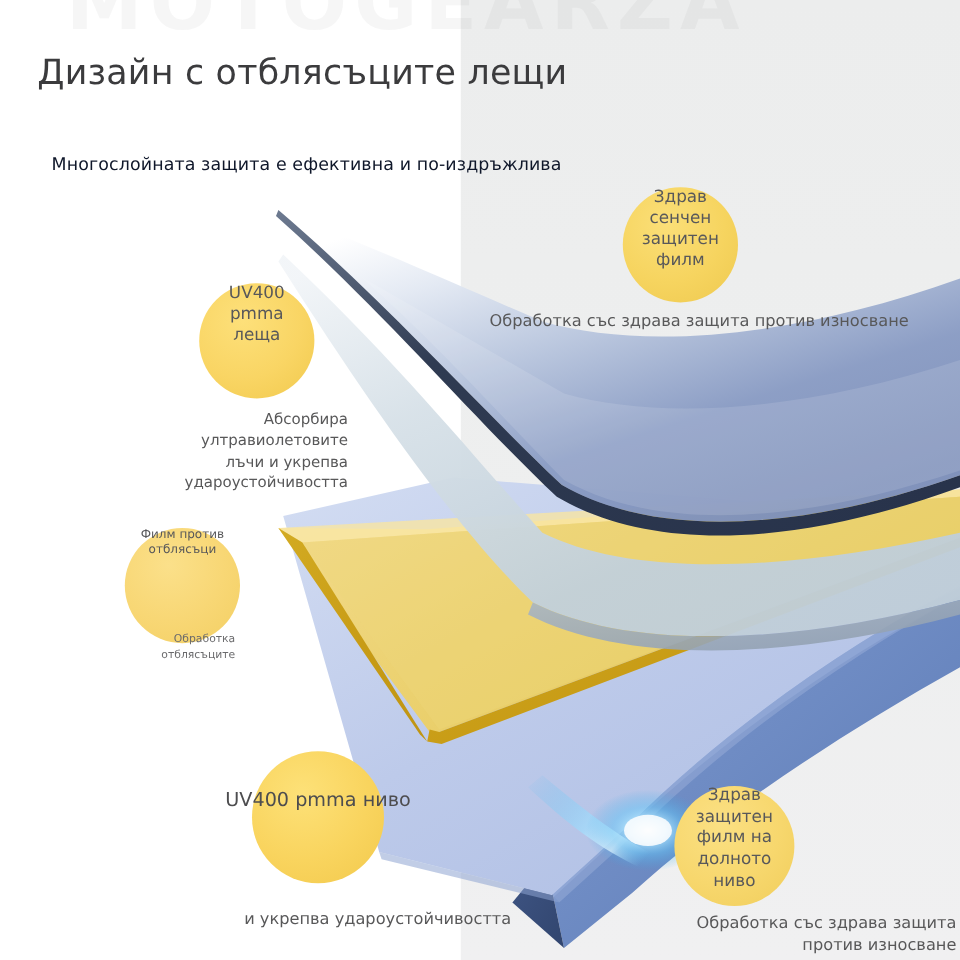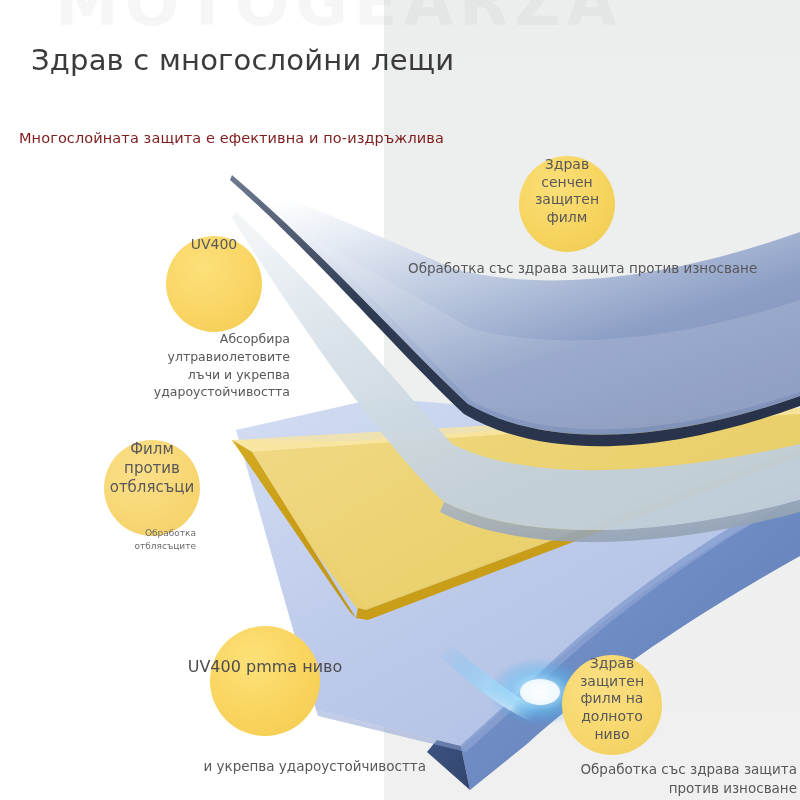--- a/index.html
+++ b/index.html
@@ -27,22 +27,22 @@
   
   .art{position:absolute;left:0;top:0;width:800px;height:800px;}
 
   
   .title{
     position:absolute;left:31px;top:43px;
     font-size:29px;font-weight:400;color:#3b3b3d;letter-spacing:.2px;
     white-space:nowrap;
   }
   .subtitle{
-    position:absolute;left:19px;top:130px;
-    font-size:14.5px;font-weight:400;color:#7f1d1d;letter-spacing:.1px;
+    position:absolute;left:43px;top:130px;
+    font-size:14.5px;font-weight:400;color:#0f172a;letter-spacing:.1px;
     white-space:nowrap;
   }
 
   
   .badge{
     position:absolute;border-radius:50%;
     display:flex;align-items:flex-start;justify-content:center;text-align:center;
     color:#58585a;line-height:1.26;
   }
   .badge.b-topright{
@@ -51,42 +51,42 @@
     font-size:14px;
   }
   .badge.b-uv{
     left:166px;top:236px;width:96px;height:96px;
     background:radial-gradient(circle at 38% 32%,#fde07a 0%,#f9d564 55%,#f1c94d 100%);
     font-size:14px;
   }
   .badge.b-glare{
     left:104px;top:440px;width:96px;height:96px;
     background:radial-gradient(circle at 38% 32%,#fbe08a 0%,#f8d775 52%,#f3cf63 100%);
-    font-size:15px;
+    font-size:10px;
   }
   .badge.b-uv2{
     left:210px;top:626px;width:110px;height:110px;
     background:radial-gradient(circle at 38% 32%,#fde178 0%,#f9d45e 55%,#f2c94c 100%);
   }
   .badge.b-bottomright{
     left:562px;top:655px;width:100px;height:100px;
     background:radial-gradient(circle at 38% 32%,#fbe083 0%,#f7d76d 55%,#f0cd5b 100%);
     font-size:14px;
   }
   .badge span{display:block;padding:0 4px;}
 
   
   .overlay-label{
     position:absolute;left:120px;top:657px;width:290px;
     text-align:center;font-size:16px;color:#4d4d4f;white-space:nowrap;
   }
 
   
   .caption{position:absolute;color:#585859;text-align:right;line-height:1.42;}
-  .cap-uv{left:140px;top:330px;width:150px;font-size:12.5px;}
+  .cap-uv{left:140px;top:340px;width:150px;font-size:12.5px;}
   .cap-topright{left:408px;top:259px;width:326px;font-size:13.5px;white-space:nowrap;}
   .cap-glare{left:112px;top:527px;width:84px;font-size:9px;line-height:1.45;color:#6a6a6c;}
   .cap-uv2{left:108px;top:738px;width:318px;font-size:13.5px;}
   .cap-bottomright{left:475px;top:760px;width:322px;font-size:13.5px;}
 </style>
 </head>
 <body>
 
 <div id="stage">
 
@@ -211,36 +211,37 @@
       <path d="M 232 175 C 320 250 400 340 468 404
                C 548 450 670 442 800 396 L 800 406
                C 668 454 546 462 464 414
                C 396 350 318 258 230 180 Z" fill="url(#gTopEdge)"></path>
       <path d="M 300 230 C 370 292 420 350 470 400
                C 548 444 668 436 800 392 L 800 300
                C 666 344 548 350 470 328 Z" fill="#ffffff" opacity="0.12"></path>
     </g>
   </svg>
 
-  <div class="title">Здрав с многослойни лещи</div>
+  <div class="title">Дизайн с отблясъците лещи</div>
   <div class="subtitle">Многослойната защита е ефективна и по-издръжлива</div>
 
   <div class="badge b-topright">
     <div>
       <span>Здрав</span>
       <span>сенчен</span>
       <span>защитен</span>
       <span>филм</span>
     </div>
   </div>
   <div class="caption cap-topright">Обработка със здрава защита против износване</div>
 
   <div class="badge b-uv">
     <div>
       <span>UV400</span>
+      <span>pmma леща</span>
     </div>
   </div>
   <div class="caption cap-uv">
     <span>Абсорбира</span><br>
     <span>ултравиолетовите</span><br>
     <span>лъчи и укрепва</span><br>
     <span>удароустойчивостта</span>
   </div>
 
   <div class="badge b-glare">

